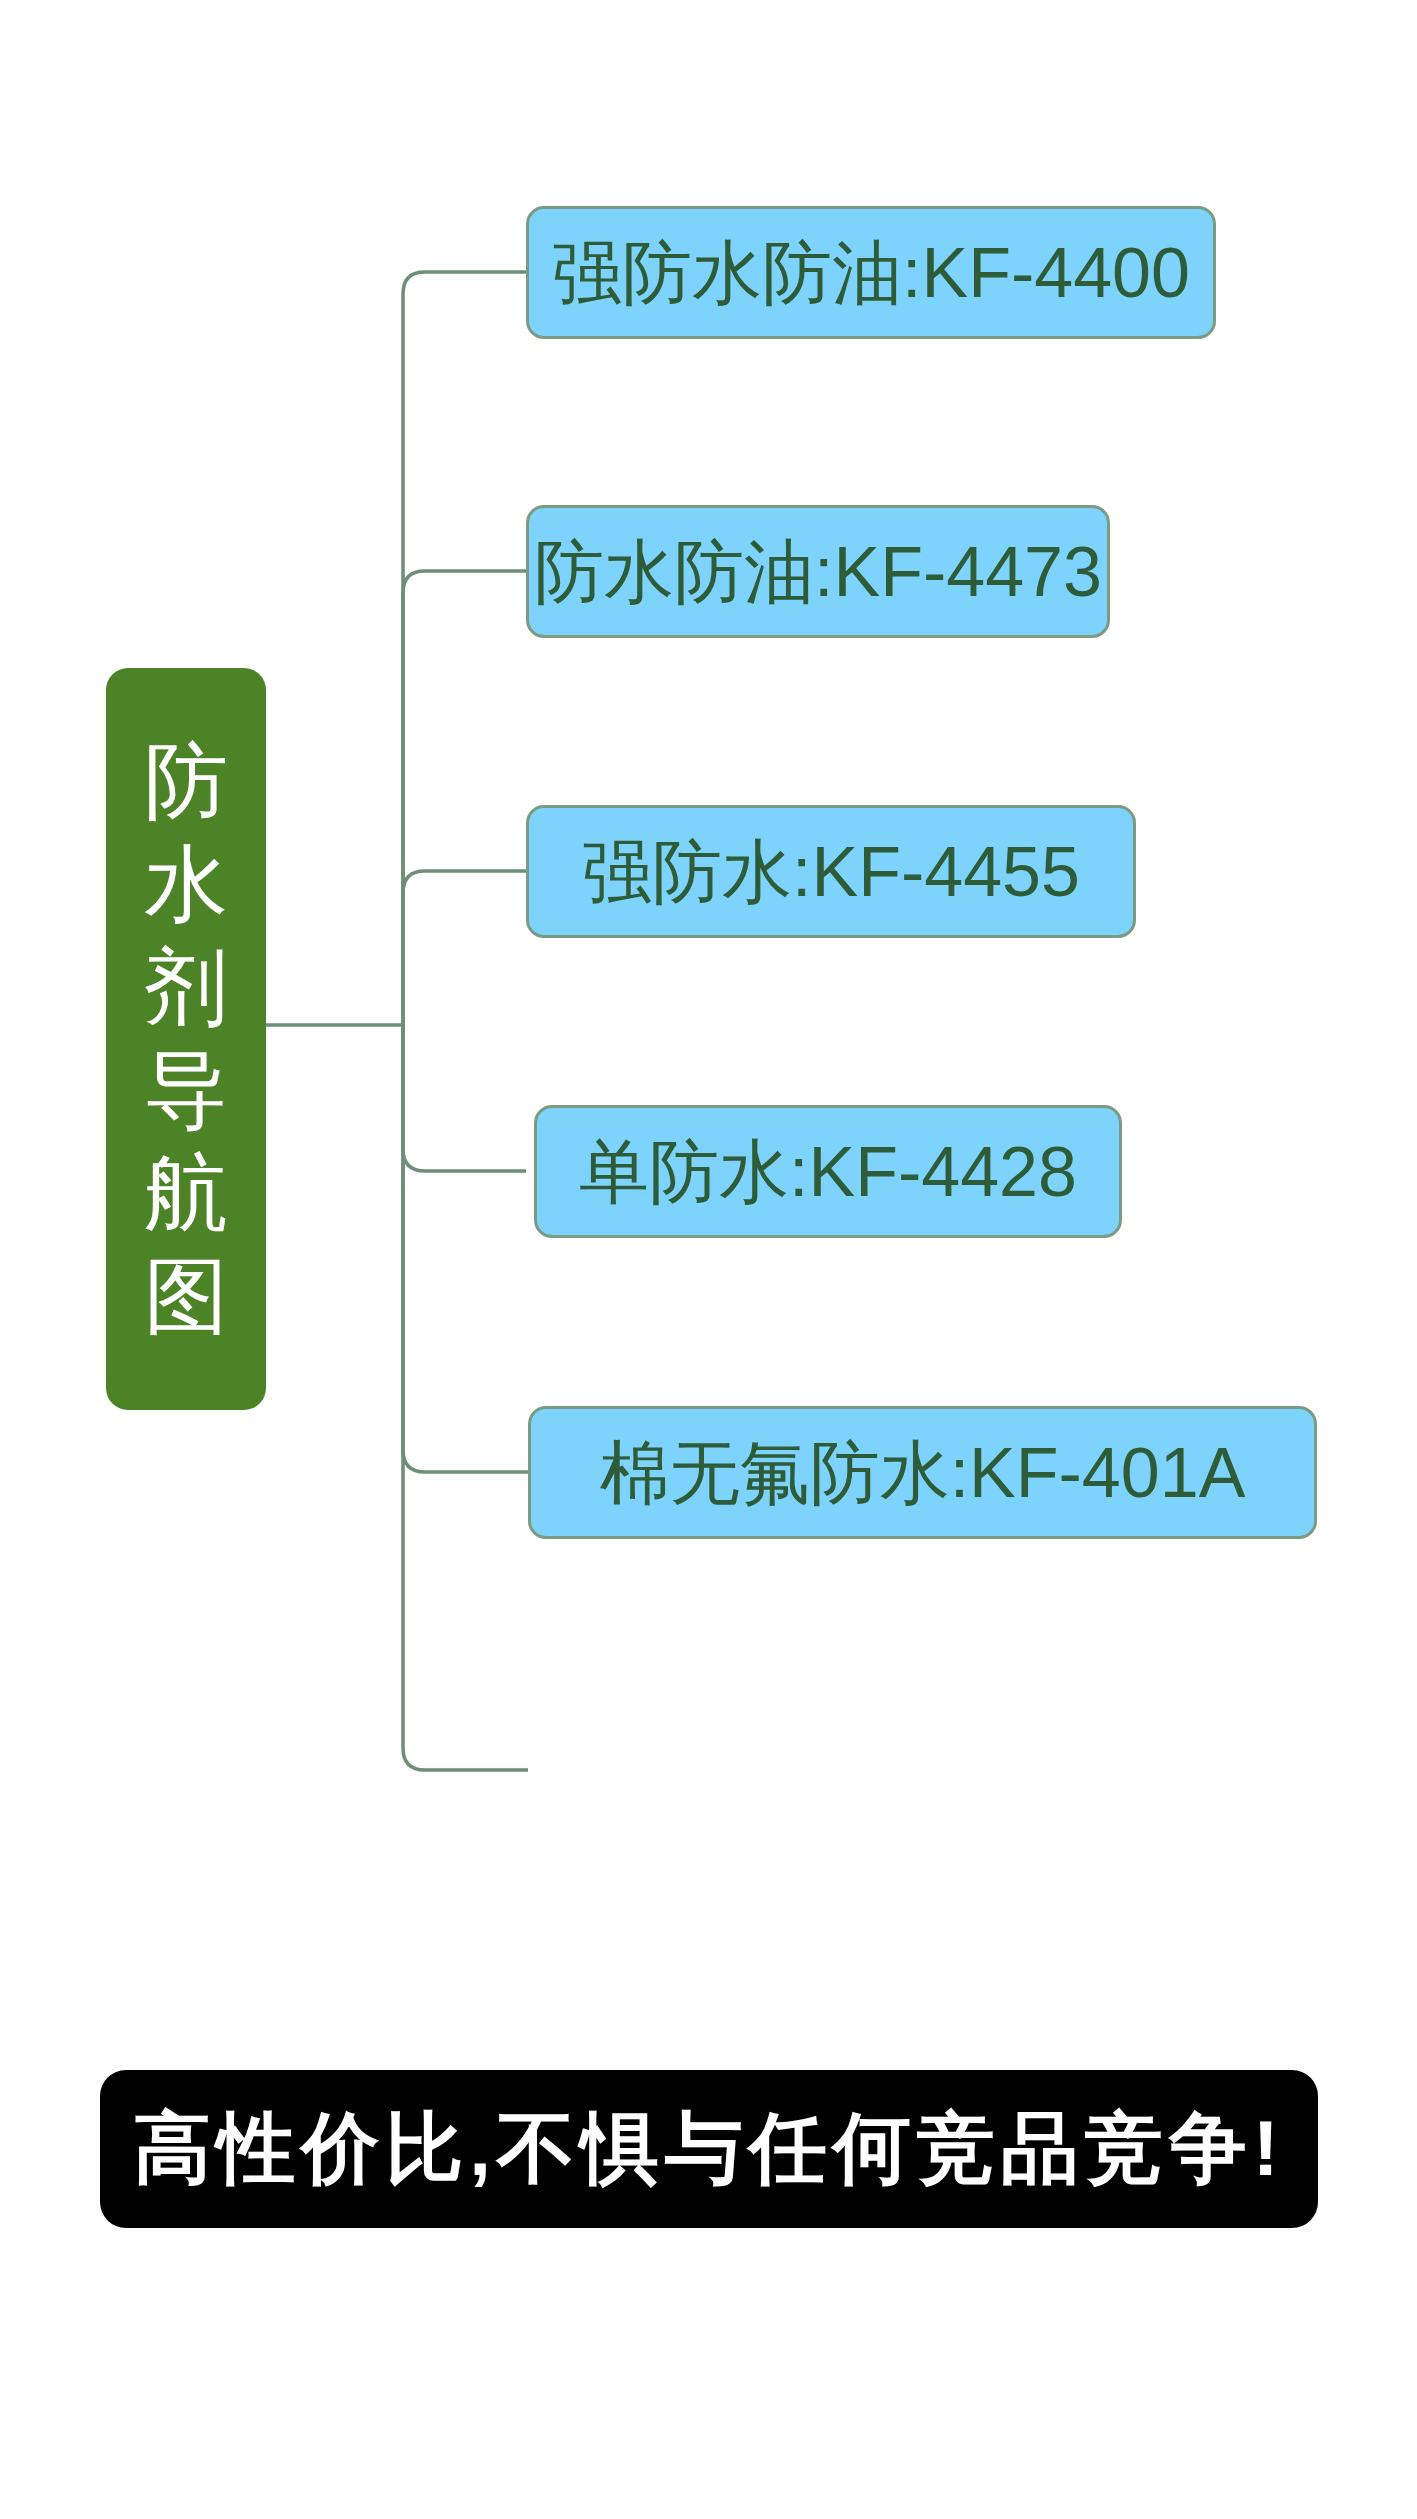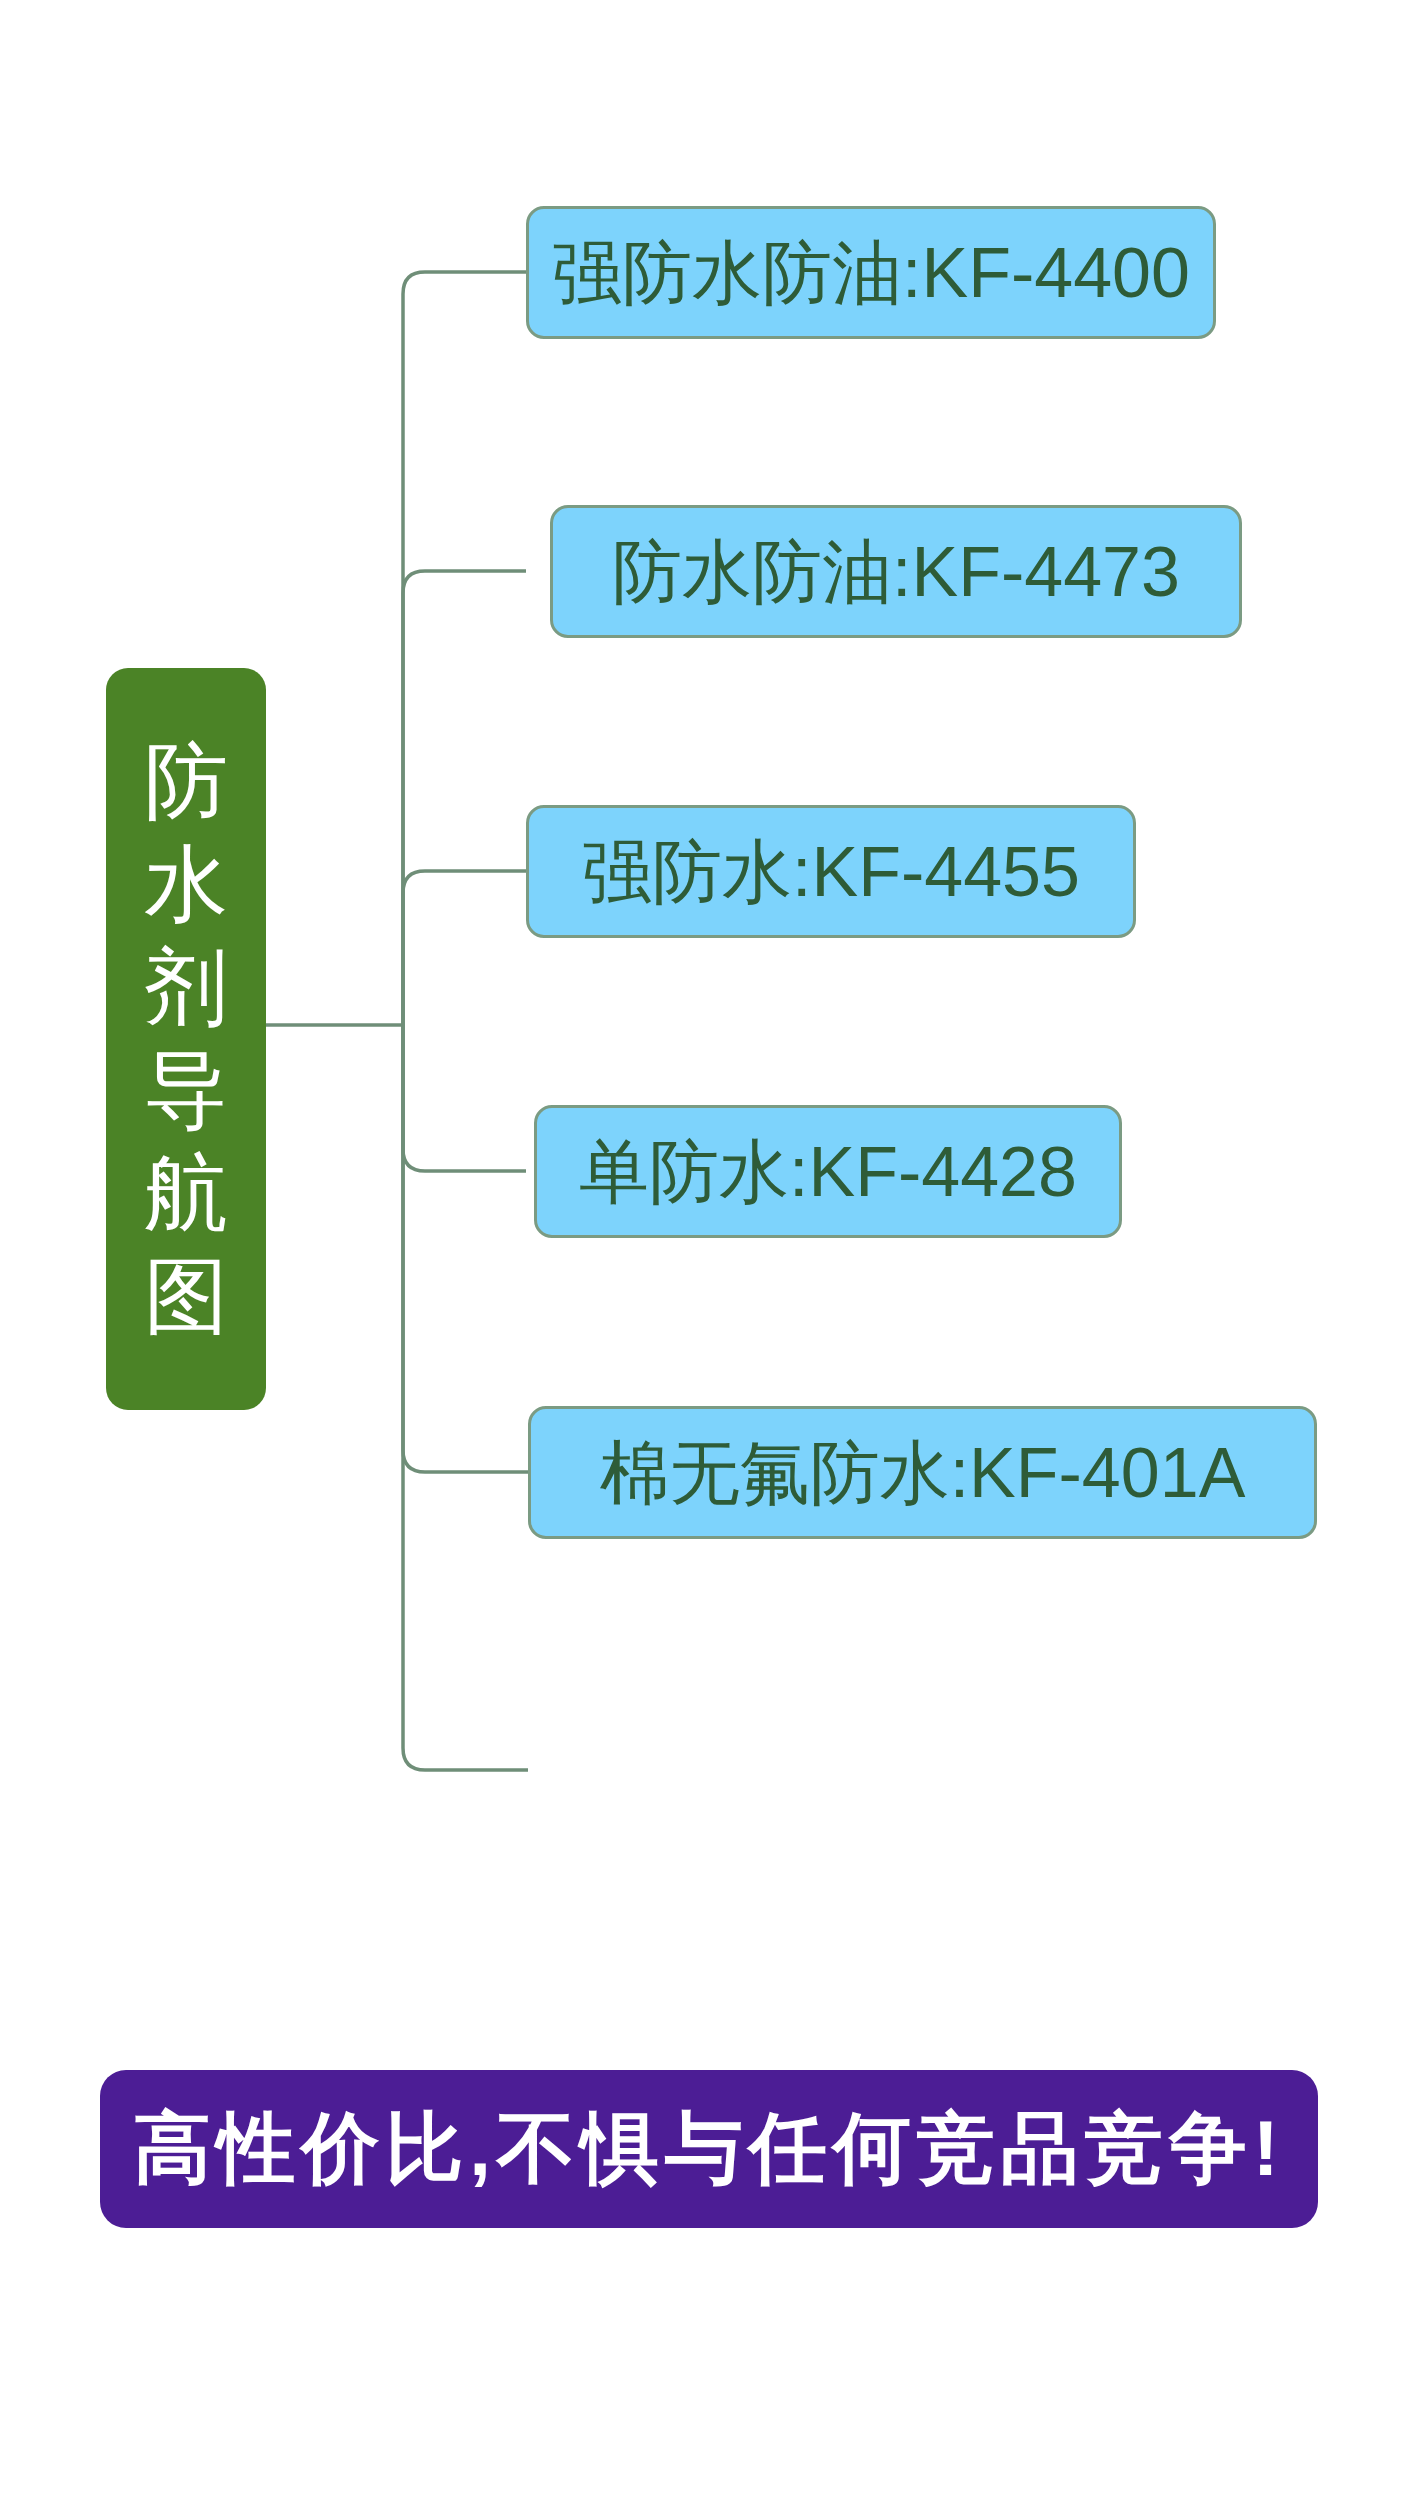--- a/index.html
+++ b/index.html
@@ -66,33 +66,33 @@
     justify-content: center;
   }
   .branch span {
     font-size: 70px;
     line-height: 70px;
     color: #2e5c38;
     white-space: nowrap;
     font-weight: 400;
   }
   .branch-1 { left: 526px; top: 206px;  width: 690px; }
-  .branch-2 { left: 550px; top: 505px;  width: 692px; }
+  .branch-2 { left: 526px; top: 505px;  width: 584px; }
   .branch-3 { left: 526px; top: 805px;  width: 610px; }
   .branch-4 { left: 526px; top: 1105px; width: 588px; margin-left: 8px; }
   .branch-5 { left: 528px; top: 1406px; width: 789px; }
   .branch-6 { left: 528px; top: 1706px; width: 721px; }
   
   .banner {
     position: absolute;
     left: 100px;
     top: 2070px;
     width: 1218px;
     height: 158px;
-    background: #4c1d95;
+    background: #000000;
     border-radius: 26px;
     display: flex;
     align-items: center;
     justify-content: center;
   }
   .banner span {
     color: #ffffff;
     font-size: 78px;
     font-weight: bold;
     letter-spacing: 6px;

